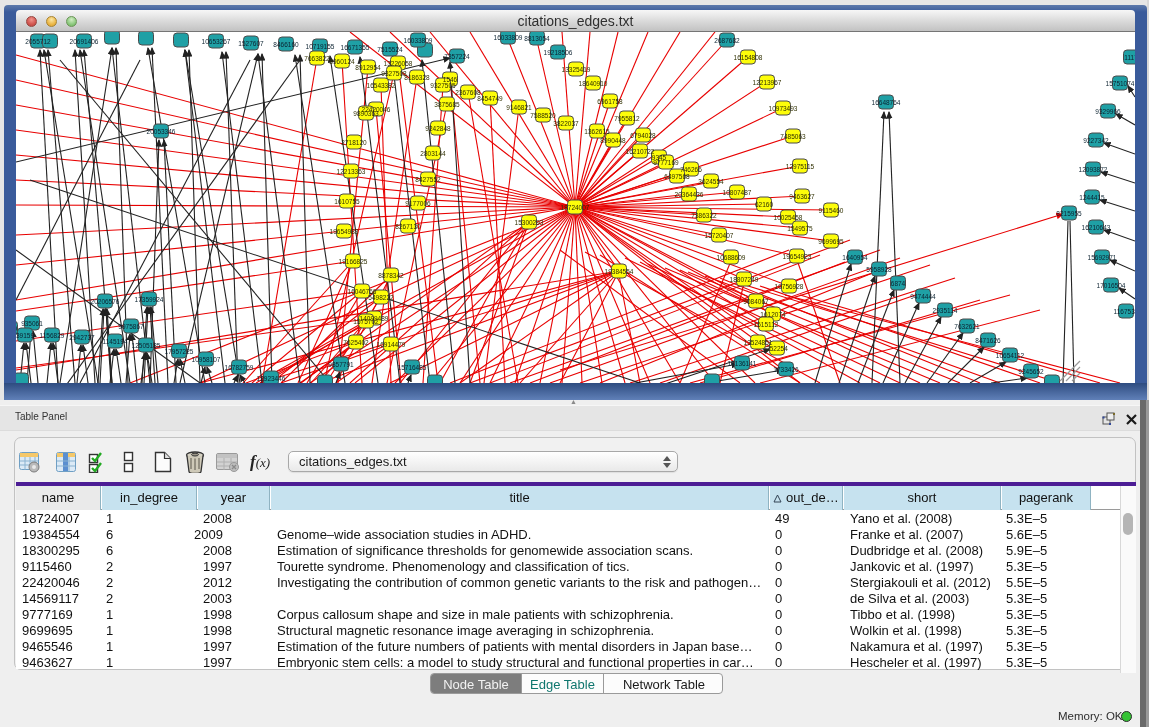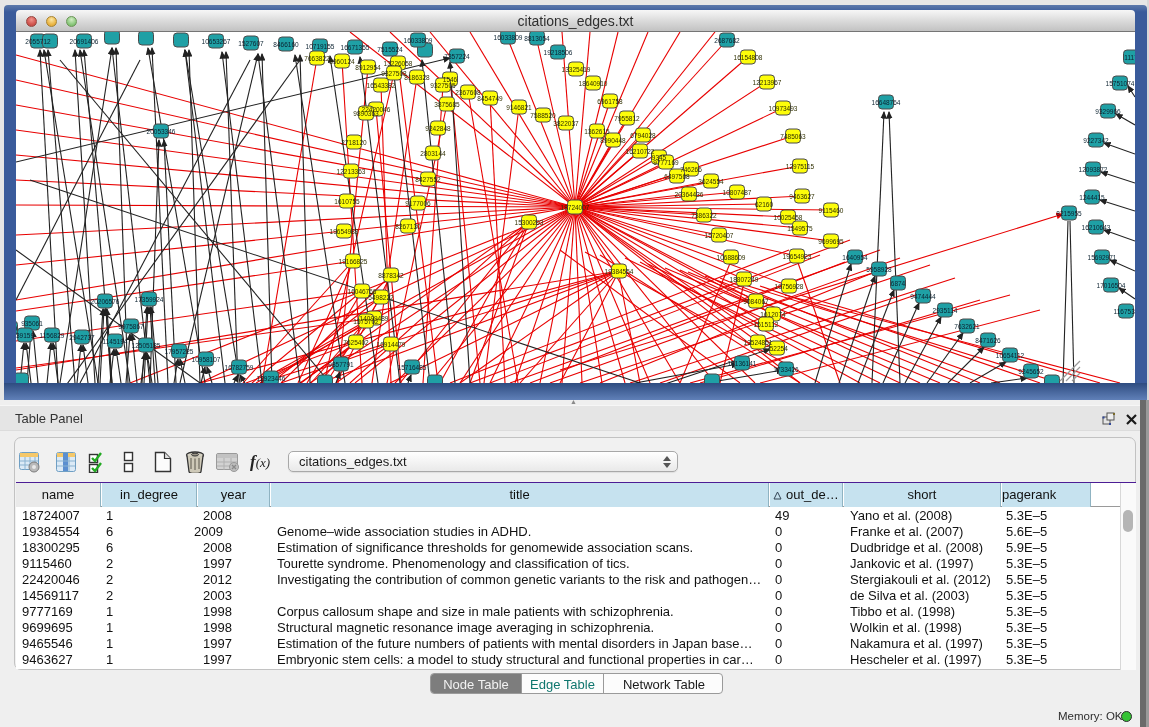--- a/index.html
+++ b/index.html
@@ -532,21 +532,21 @@
 <text x="179" y="353.5" font-size="6.5" text-anchor="middle" fill="#0b2230">17957225</text>
 <text x="206" y="361.5" font-size="6.5" text-anchor="middle" fill="#0b2230">10958107</text>
 <text x="239" y="369.5" font-size="6.5" text-anchor="middle" fill="#0b2230">16782759</text>
 <text x="271" y="380.5" font-size="6.5" text-anchor="middle" fill="#0b2230">12923446</text>
 <text x="10" y="330.5" font-size="6.5" text-anchor="middle" fill="#0b2230">5100</text>
 <text x="161" y="133.5" font-size="6.5" text-anchor="middle" fill="#0b2230">20053346</text>
 <path d="M1060,381 l20,-20 M1066,381 l14,-14 M1072,381 l8,-8" stroke="#9a9a9a" stroke-width="1.2" fill="none"></path>
 </svg>
 <div style="position:absolute;left:0;top:400px;width:1149px;height:327px;background:#efefef"></div>
 <div style="position:absolute;left:0;top:405px;width:1149px;height:26px;background:#e5e5e5;border-top:1px solid #f6f6f6;border-bottom:1px solid #dcdcdc"></div>
-<div style="position:absolute;left:15px;top:411px;font-size:13px;color:#333">Table Panel</div>
+<div style="position:absolute;left:15px;top:411px;font-size:10px;color:#333">Table Panel</div>
 <svg width="14" height="14" style="position:absolute;left:1102px;top:412px">
     <rect x="1" y="5" width="7" height="7" fill="none" stroke="#555"></rect>
     <rect x="5" y="1" width="7" height="7" fill="#eee" stroke="#555"></rect>
     <rect x="0.5" y="4.5" width="2" height="2" fill="#334a99"></rect>
     <rect x="7" y="11" width="2" height="2" fill="#334a99"></rect>
     <rect x="11" y="1" width="2" height="2" fill="#7a6a2a"></rect>
   </svg>
 <svg width="13" height="13" style="position:absolute;left:1125px;top:413px">
     <path d="M2,2 L11,11 M11,2 L2,11" stroke="#1a1a1a" stroke-width="2.2"></path>
   </svg>
@@ -590,31 +590,31 @@
     <rect x="1" y="1" width="20" height="4" fill="#c2c2c2"></rect>
     <path d="M1,9 h20 M1,13 h20 M8,5 v12 M15,5 v12" stroke="#b0b0b0" fill="none"></path>
     <circle cx="18" cy="14" r="4.5" fill="#bdbdbd" stroke="#9a9a9a"></circle>
     <path d="M16,12 l4,4 M20,12 l-4,4" stroke="#8a8a8a" stroke-width="1.3"></path>
   </svg>
 <div style="position:absolute;left:250px;top:452px;font-family:'Liberation Serif',serif;font-style:italic;font-size:17px;color:#222"><b>f</b><span style="font-size:13px">(x)</span></div>
 <div style="position:absolute;left:288px;top:451px;width:390px;height:21px;border:1px solid #a8a8a8;border-radius:5px;background:linear-gradient(180deg,#ffffff,#e9e9e9);box-shadow:0 1px 1px rgba(0,0,0,0.08)"></div>
 <div style="position:absolute;left:299px;top:454px;font-size:13px;color:#1a1a1a">citations_edges.txt</div>
 <div style="position:absolute;left:663px;top:456px;width:0;height:0;border-left:4px solid transparent;border-right:4px solid transparent;border-bottom:5px solid #555"></div>
 <div style="position:absolute;left:663px;top:463px;width:0;height:0;border-left:4px solid transparent;border-right:4px solid transparent;border-top:5px solid #555"></div>
-<div style="position:absolute;left:16px;top:482px;width:1120px;height:187px;background:#fff;border-top:1px solid #4c1d95;font-size:13px;color:#111">
+<div style="position:absolute;left:16px;top:482px;width:1120px;height:187px;background:#fff;border-top:4px solid #4c1d95;font-size:13px;color:#111">
 <div style="position:absolute;left:0;top:0;width:1104px;height:24px;border-bottom:1px solid #9a9a9a">
       <div style="position:absolute;left:0px;top:0;width:85px;height:24px;background:#eaeaea;border-right:1px solid #8fb3c2;text-align:center;line-height:24px">name</div>
       <div style="position:absolute;left:86px;top:0;width:95px;height:24px;background:#c6e2ef;border-right:1px solid #8fb3c2;text-align:center;line-height:24px">in_degree</div>
       <div style="position:absolute;left:182px;top:0;width:72px;height:24px;background:#c6e2ef;border-right:1px solid #8fb3c2;text-align:center;line-height:24px">year</div>
       <div style="position:absolute;left:255px;top:0;width:498px;height:24px;background:#c6e2ef;border-right:1px solid #8fb3c2;text-align:center;line-height:24px">title</div>
       <div style="position:absolute;left:754px;top:0;width:73px;height:24px;background:#c6e2ef;border-right:1px solid #8fb3c2;text-align:center;line-height:24px"><svg width="9" height="9" style="vertical-align:-1px">
           <path d="M4.5,1 L8,8 L1,8 z" fill="none" stroke="#345" stroke-width="1"></path>
         </svg> out_de…</div>
       <div style="position:absolute;left:828px;top:0;width:157px;height:24px;background:#c6e2ef;border-right:1px solid #8fb3c2;text-align:center;line-height:24px">short</div>
-      <div style="position:absolute;left:986px;top:0;width:89px;height:24px;background:#c6e2ef;border-right:1px solid #8fb3c2;text-align:left;line-height:24px">pagerank</div>
+      <div style="position:absolute;left:986px;top:0;width:89px;height:24px;background:#c6e2ef;border-right:1px solid #8fb3c2;text-align:center;line-height:24px">pagerank</div>
     </div>
 <div style="position:absolute;left:0;top:25px;width:1104px;height:160px">
       <div style="position:absolute;left:0;top:0px;width:1104px;height:16px">
         <span style="position:absolute;left:6px">18724007</span>
         <span style="position:absolute;left:90px">1</span>
         <span style="position:absolute;left:187px">2008</span>
         <span style="position:absolute;left:759px">49</span>
         <span style="position:absolute;left:834px">Yano et al. (2008)</span>
         <span style="position:absolute;left:990px">5.3E–5</span>
       </div>

